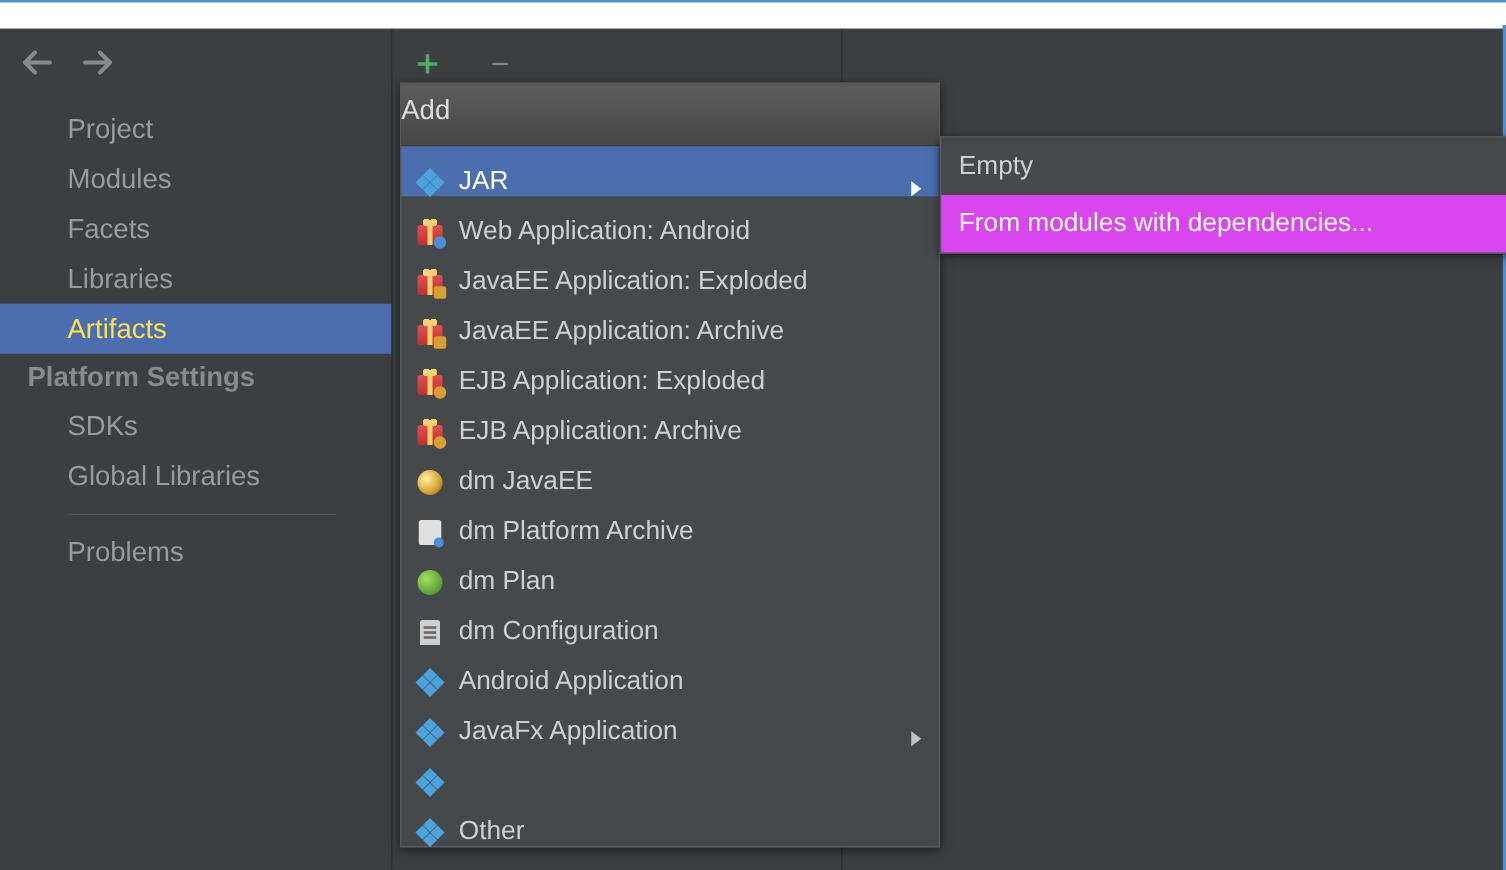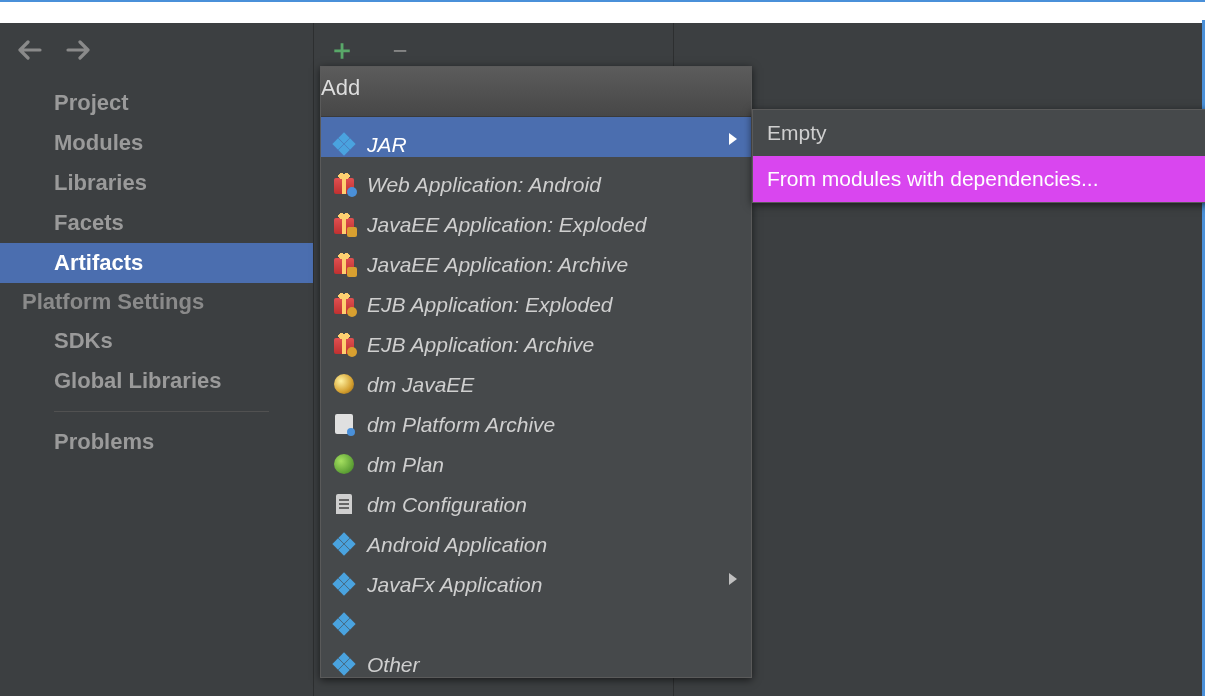--- a/index.html
+++ b/index.html
@@ -42,25 +42,24 @@
     font-weight: 700;
     color: #8a8a8a;
     padding: 6px 22px;
     font-size: 22px;
   }
   .sidebar-item {
     padding: 7px 0 7px 54px;
     font-size: 22px;
     color: #9a9a9a;
     cursor: default;
-    font-weight: bold;
   }
   .sidebar-item.selected {
     background: #4b6eaf;
-    color: #ffffff;
+    color: #fde047;
   }
   .separator {
     border: none; border-top: 1px solid #515151;
     margin: 10px 44px 10px 54px;
   }
   .mid-col {
     width: 360px;
     border-right: 1px solid #2d2f30;
   }
   .mid-toolbar {
@@ -82,29 +81,28 @@
   }
   .popup { left: 320px; width: 432px; top: 66px; }
   .popup-title {
     background: linear-gradient(#5c5c5c,#474747);
     color: #ddd; 
     font-size: 22px;
     height: 50px; line-height: 42px;
     border-bottom: 1px solid #3a3a3a;
   }
   .menu-item {
-    display:flex; align-items:flex-start;
+    display:flex; align-items:flex-end;
     height: 40px;
-    padding: 16px 12px;
+    padding: 0 12px;
     gap: 12px;
     font-size: 21px;
     color: #cfcfcf;
     position: relative;
     cursor: default;
-    font-style: italic;
   }
   .menu-item.selected { background:#4b6eaf; color:#fff; }
   .menu-item .label { flex:1; white-space:nowrap; }
   .submenu-arrow {
     width:0; height:0;
     border-top:6px solid transparent;
     border-bottom:6px solid transparent;
     border-left:8px solid #c0c0c0;
     margin-right:2px;
   }
@@ -209,22 +207,22 @@
         <svg width="24" height="20" viewBox="0 0 24 20">
             <path d="M14 2 L22 10 L14 18 M22 10 L2 10" stroke="#8a8a8a" stroke-width="3.2" fill="none" stroke-linecap="round" stroke-linejoin="round"></path>
           </svg>
       </span>
     </div>
 
     <div class="sidebar-list">
       <div id="section1">
           <div class="sidebar-item">Project</div>
           <div class="sidebar-item">Modules</div>
+          <div class="sidebar-item">Facets</div>
           <div class="sidebar-item">Libraries</div>
-          <div class="sidebar-item">Facets</div>
           <div class="sidebar-item selected">Artifacts</div>
         </div>
       <div class="section-heading">Platform Settings</div>
       <div id="section2">
           <div class="sidebar-item">SDKs</div>
           <div class="sidebar-item">Global Libraries</div>
         </div>
       <hr class="separator">
       <div class="sidebar-item">Problems</div>
     </div>

